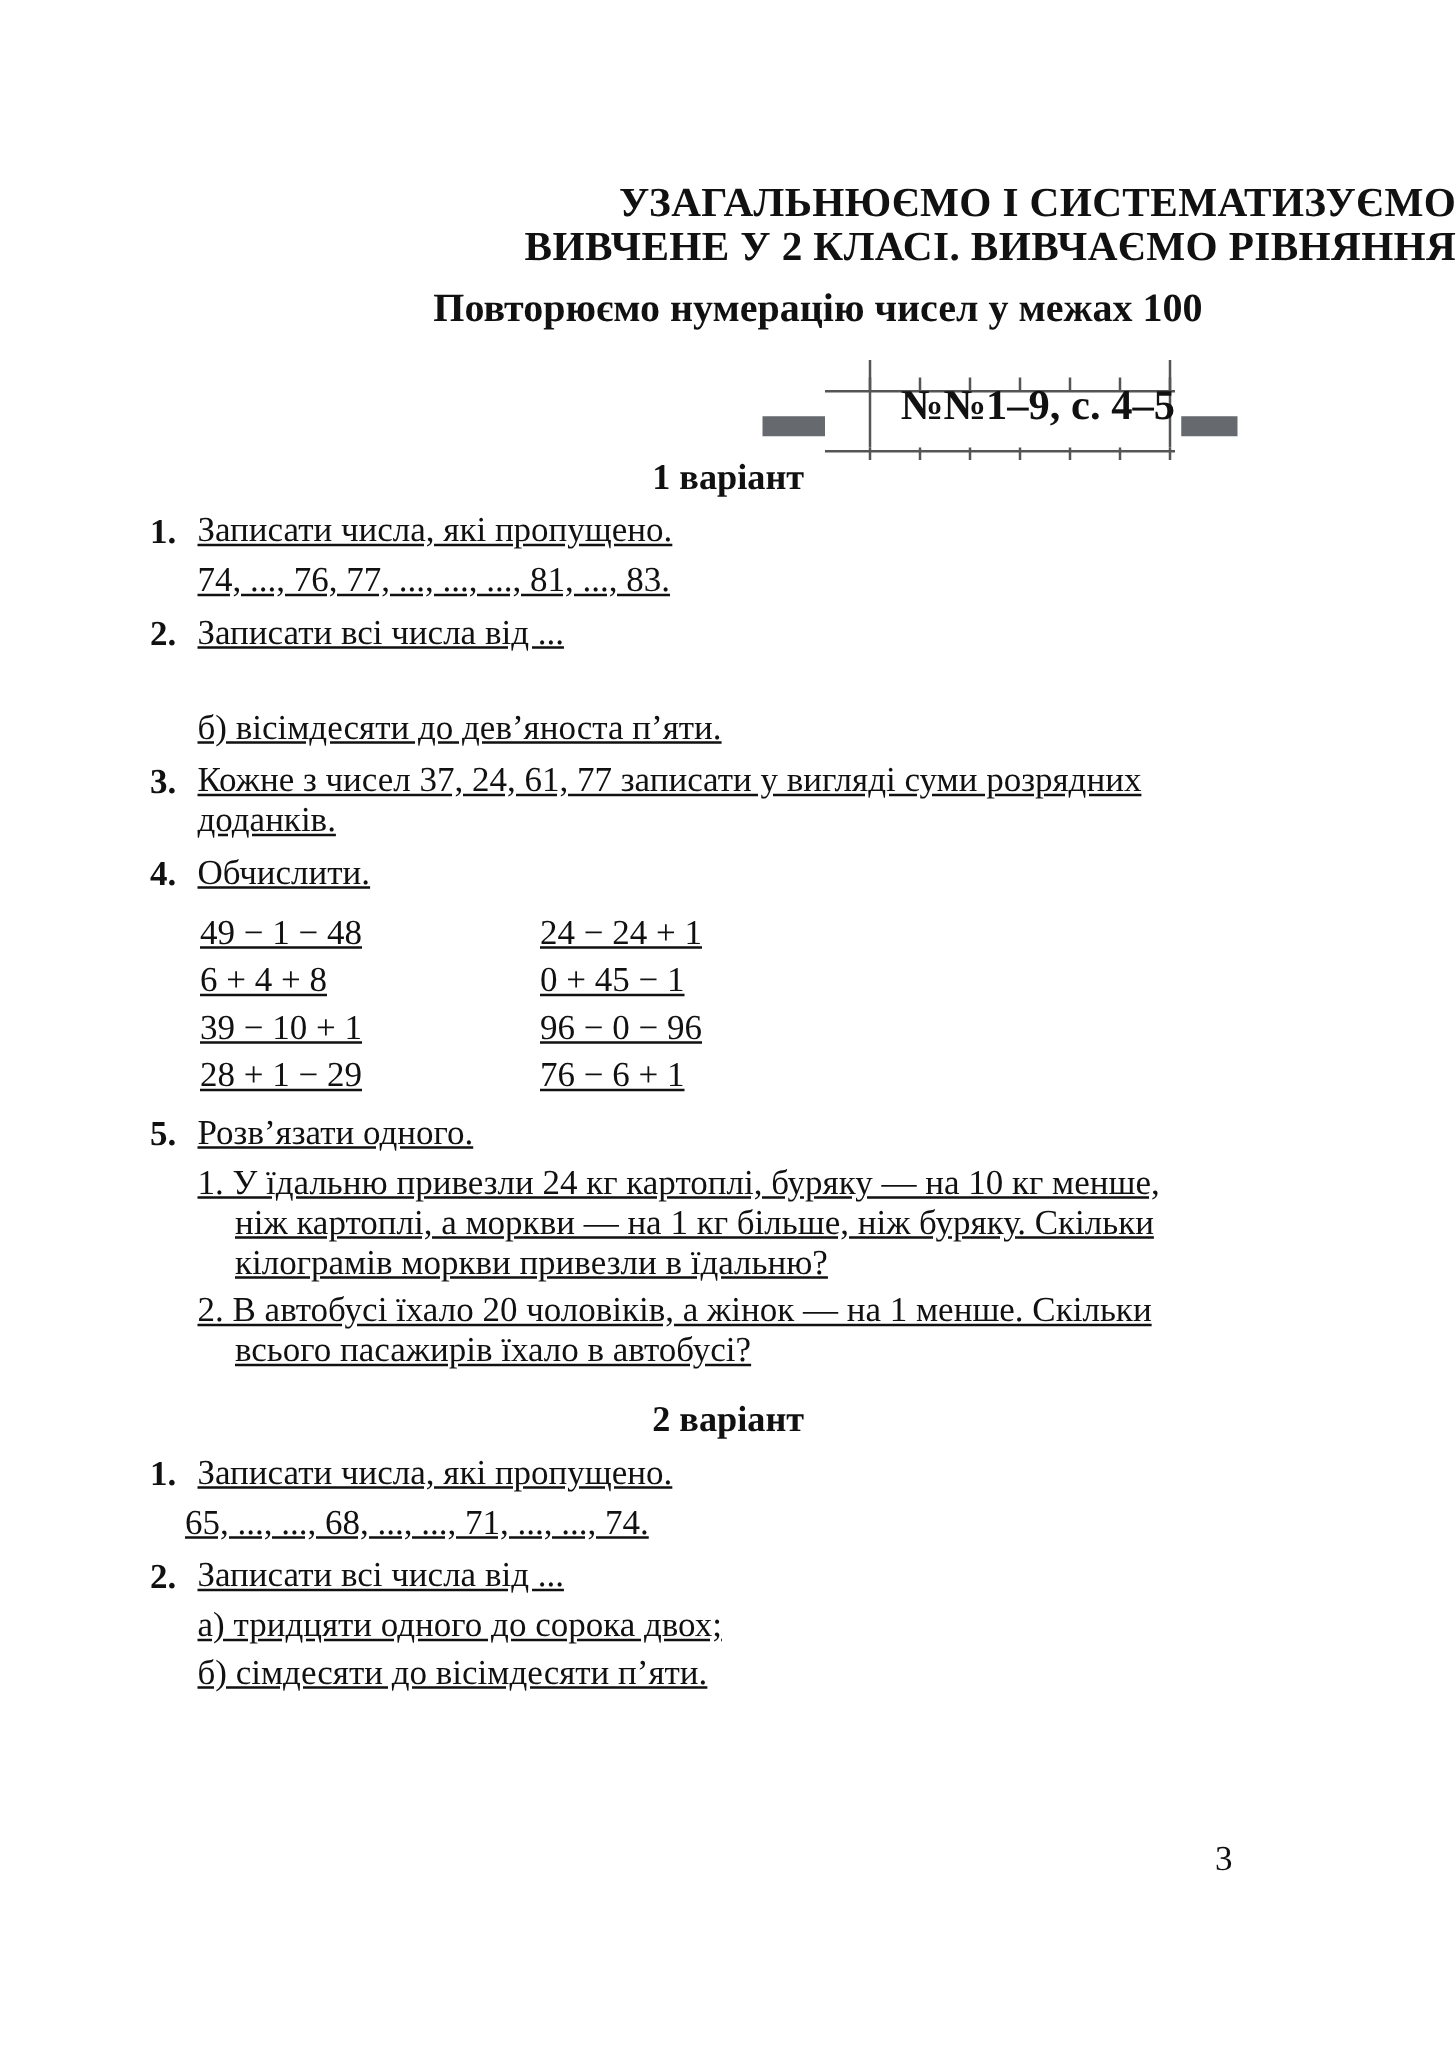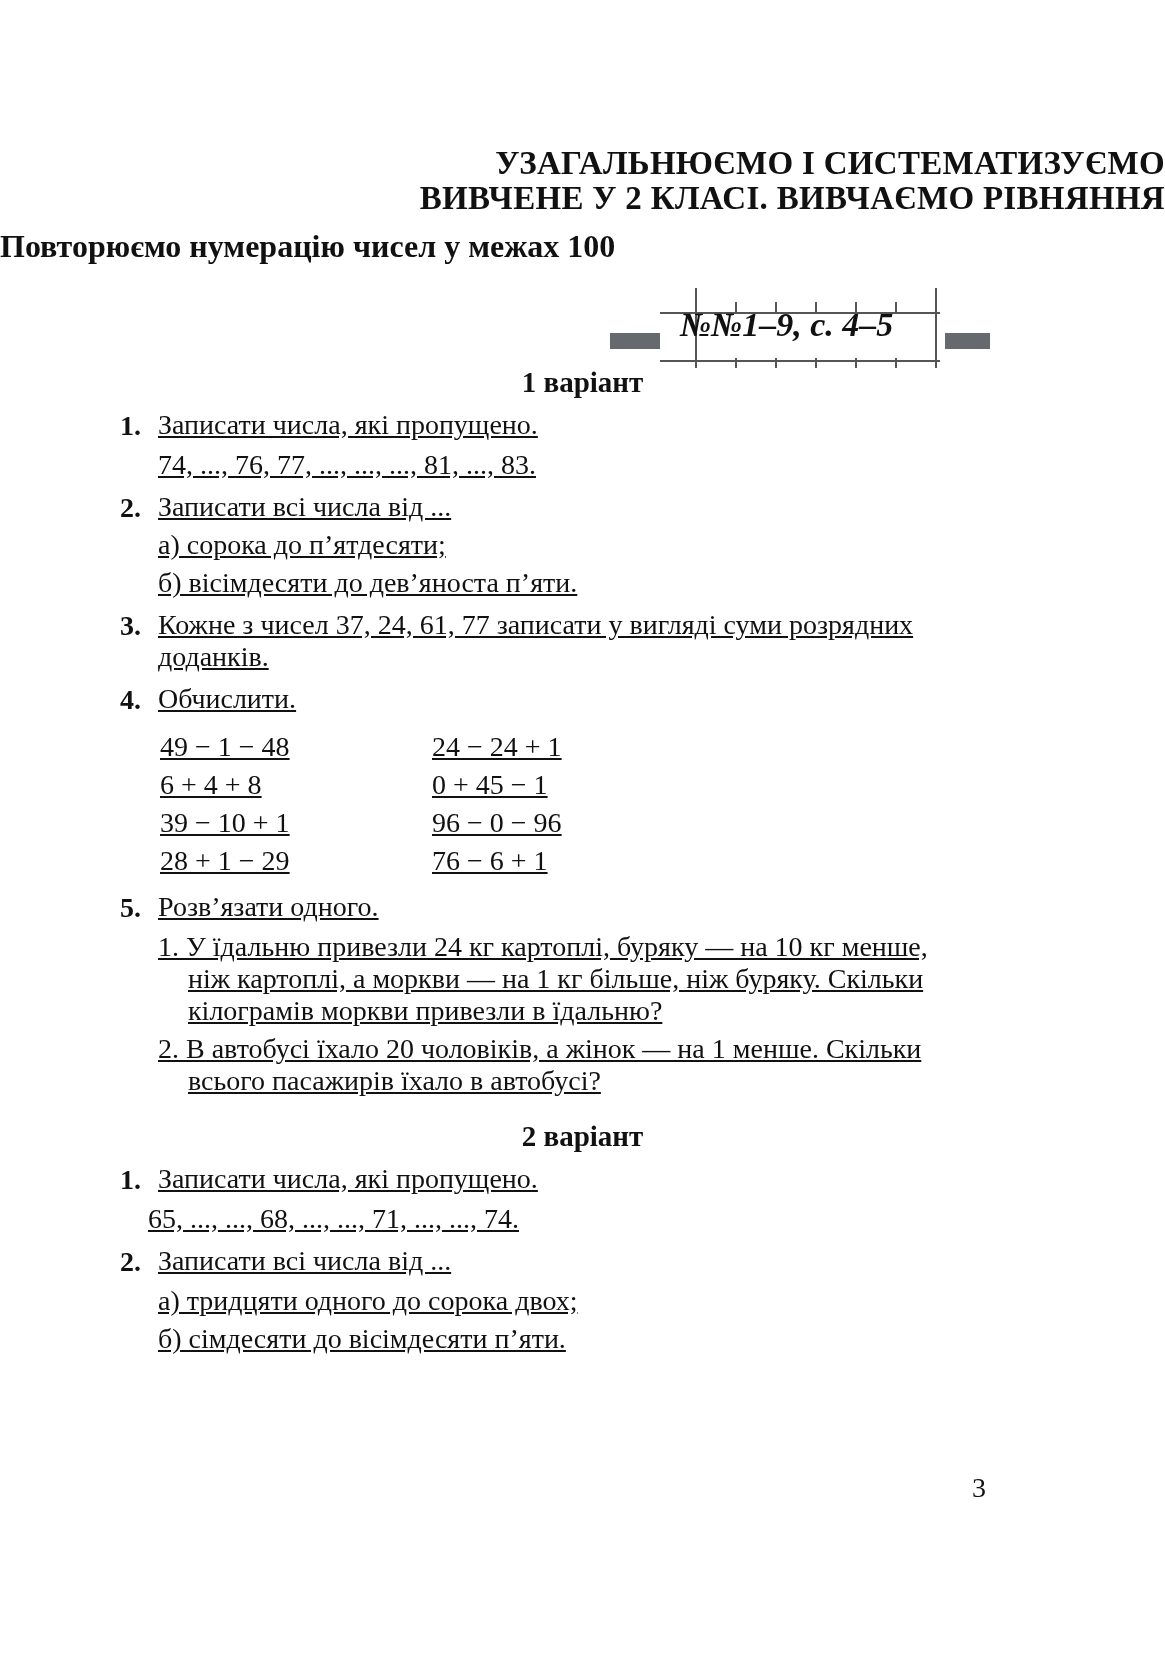--- a/index.html
+++ b/index.html
@@ -1,25 +1,25 @@
 <!DOCTYPE html>
 <html><head>
 <meta charset="utf-8">
 <style>
   html, body { margin:0; padding:0; background:#fff; }
   body { width:1165px; height:1654px; position:relative; font-family:"Liberation Serif","DejaVu Serif",serif; color:#111; }
   .page { position:absolute; left:0; top:0; width:1165px; height:1654px; }
   .h1 { position:absolute; left:0; width:1165px; text-align:right; font-weight:bold; font-size:33px; letter-spacing:0.3px; }
-  .h2 { position:absolute; left:0; width:962px; text-align:left; font-weight:bold; font-size:32px; }
+  .h2 { position:absolute; left:0; width:962px; text-align:right; font-weight:bold; font-size:32px; }
   .badge { position:absolute; left:640px; top:300px; width:390px; height:60px; }
   .badge .bar { position:absolute; top:33px; height:16px; background:#666a6e; }
   .badge .frame { position:absolute; left:63px; top:12px; width:290px; height:46px; border-top:2px solid #555; border-bottom:2px solid #555; }
   .badge .vl { position:absolute; top:-12px; height:70px; width:2px; background:#555; }
   .badge .tick { position:absolute; width:2px; height:10px; background:#555; }
-  .badge .label { position:absolute; left:80px; top:6px; width:260px; text-align:left; font-style:italic; font-weight:bold; font-size:34px; }
+  .badge .label { position:absolute; left:80px; top:6px; width:260px; text-align:right; font-weight:bold; font-size:34px; }
   .variant { position:absolute; left:0; width:1165px; text-align:center; font-weight:bold; font-size:29px; }
   .t { position:absolute; font-size:28px; line-height:34px;text-decoration:underline; }
   .num { position:absolute; font-weight:bold; font-size:28px; }
   .page-number { position:absolute; left:1020px; top:1510px; font-size:28px; }
 </style>
 </head>
 <body>
 
 <div class="page">
   <div class="h1" style="top:145px">УЗАГАЛЬНЮЄМО І СИСТЕМАТИЗУЄМО</div>
@@ -50,21 +50,20 @@
     </div>
 
   <div class="variant" style="top:366px">1 варіант</div>
 
   <div class="num" style="left:120px;top:410px">1.</div>
   <div class="t" style="left:158px;top:408px">Записати числа, які пропущено.</div>
   <div class="t" style="left:158px;top:448px">74, ..., 76, 77, ..., ..., ..., 81, ..., 83.</div>
 
   <div class="num" style="left:120px;top:492px">2.</div>
   <div class="t" style="left:158px;top:490px">Записати всі числа від ...</div>
-  <div class="t" style="left:158px;top:528px">а) сорока до п’ятдесяти;</div>
   <div class="t" style="left:158px;top:566px">б) вісімдесяти до дев’яноста п’яти.</div>
 
   <div class="num" style="left:120px;top:610px">3.</div>
   <div class="t" style="left:158px;top:608px;width:830px;text-align:justify">Кожне з чисел 37, 24, 61, 77 записати у вигляді суми розрядних</div>
   <div class="t" style="left:158px;top:640px">доданків.</div>
 
   <div class="num" style="left:120px;top:684px">4.</div>
   <div class="t" style="left:158px;top:682px">Обчислити.</div>
   <div class="t" style="left:160px;top:730px">49 − 1 − 48</div>
   <div class="t" style="left:160px;top:768px">6 + 4 + 8</div>

